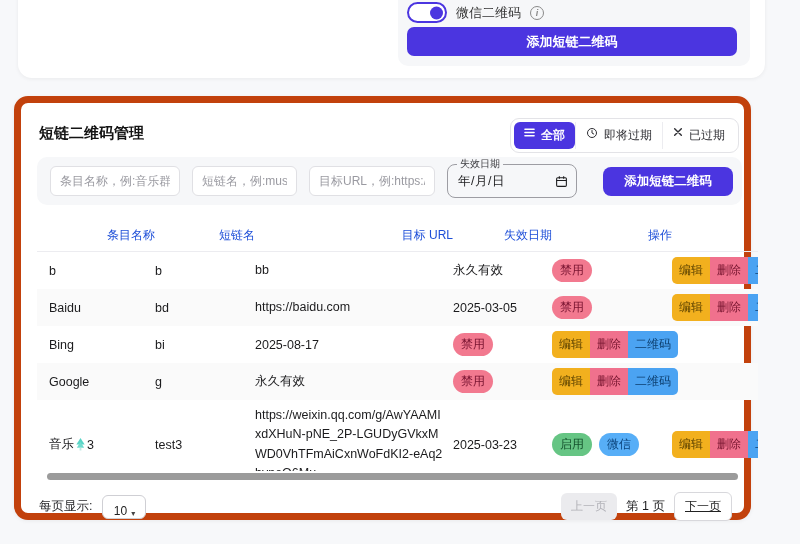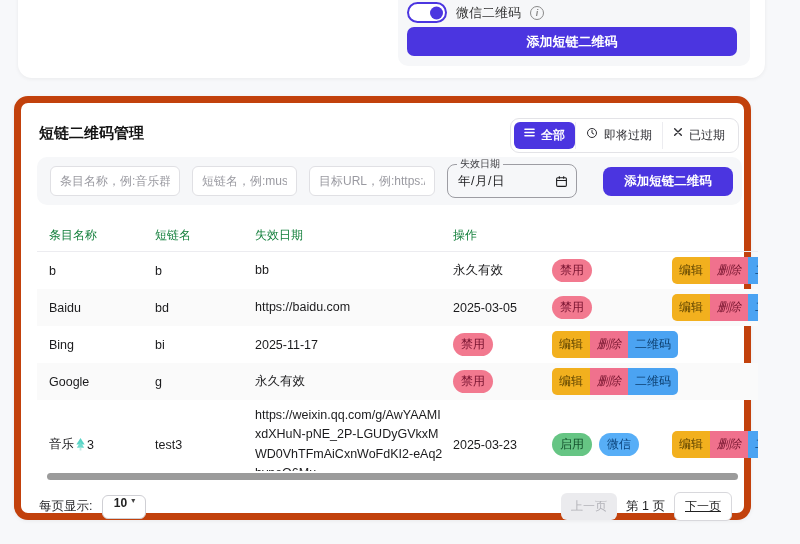--- a/index.html
+++ b/index.html
@@ -39,42 +39,42 @@
   .f-name{width:130px;} .f-slug{width:105px;} .f-url{width:126px;}
   .datefield{width:130px;height:34px;border:1px solid #9d9da3;border-radius:8px;position:relative;display:flex;align-items:center;justify-content:space-between;padding:0 8px 0 10px;background:transparent;}
   .datefield legend{position:absolute;top:-8px;left:9px;font-size:10px;color:#3c3c40;background:var(--panel);padding:0 3px;}
   .dateval{font-size:12.5px;color:#1d1d1f;letter-spacing:.5px;}
   .btn-filter{margin-left:auto;width:130px;height:29px;font-size:12.5px;border-radius:8px;}
   
   .table-wrap{position:absolute;top:116px;left:16px;width:721px;height:252px;overflow:hidden;}
   .tbl{width:815px;}
   .trow{display:grid;grid-template-columns:106px 100px 198px 99px 120px 192px;align-items:center;padding-left:12px;}
   .thead .trow{height:33px;border-bottom:1px solid #ececf0;}
-  .th{font-size:12px;color:#15803d;}
+  .th{font-size:12px;color:#1d4ed8;text-align:right;}
   .td{font-size:12.5px;color:#1b1b1d;padding-right:10px;}
   .tbody .trow{min-height:37px;}
   .tbody .trow:nth-child(even){background:#fafafa;}
   .tbody .trow.tall{min-height:70px;}
   .url-cell{word-break:break-all;line-height:1.55;padding:6px 10px 6px 0;}
   .name-cell{display:flex;align-items:center;gap:1px;}
   .badge{display:inline-block;font-size:12px;padding:3px 8px;border-radius:999px;font-weight:400;cursor:pointer;border:none;}
   .badge.disabled{background:var(--dis-bg);color:var(--dis-tx);}
   .badge.enabled{background:var(--en-bg);color:var(--en-tx);}
   .badge.tag{background:var(--wx-bg);color:var(--wx-tx);cursor:default;}
   .status-cell{display:flex;align-items:flex-start;gap:7px;}
   .actions{display:inline-flex;}
   .act{font-size:12px;padding:5px 7px;border:none;cursor:pointer;font-weight:400;white-space:nowrap;}
   .act.edit{background:var(--ed-bg);color:var(--ed-tx);border-radius:5px 0 0 5px;}
-  .act.del{background:var(--de-bg);color:var(--de-tx);font-style:italic;}
+  .act.del{background:var(--de-bg);color:var(--de-tx);}
   .act.qr{background:var(--qr-bg);color:var(--qr-tx);border-radius:0 5px 5px 0;}
   .hscrollbar{position:absolute;top:370px;left:26px;width:691px;height:7px;background:#9b9b9b;border-radius:4px;cursor:pointer;}
   
   .footer{position:absolute;top:389px;left:18px;right:12px;display:flex;justify-content:space-between;align-items:center;}
   .perpage{display:flex;align-items:center;gap:10px;font-size:12.5px;color:#2b2b2e;}
-  .select{width:44px;height:24px;border:1px solid #cfcfd4;border-radius:6px;background:#fff;display:inline-flex;align-items:flex-start;justify-content:center;gap:4px;font-size:12px;color:#222;cursor:pointer;font-weight:bold;}
+  .select{width:44px;height:24px;border:1px solid #cfcfd4;border-radius:6px;background:#fff;display:inline-flex;align-items:flex-end;justify-content:center;gap:4px;font-size:12px;color:#222;cursor:pointer;}
   .select .caret{font-size:8px;color:#444;}
   .pagination{display:flex;align-items:center;gap:9px;}
   .pg{font-size:12px;padding:5px 10px;border-radius:6px;cursor:pointer;border:none;}
   .pg.prev{background:#ebebee;color:#b2b2b8;cursor:default;}
   .pg.next{background:#fff;border:1px solid #d8d8dc;color:#222;text-decoration:underline;}
   .pg-ind{font-size:12.5px;color:#1d1d1f;}
   svg{display:block;}
 </style>
 </head>
 <body>
@@ -140,20 +140,21 @@
     </fieldset>
     <button class="btn-primary btn-filter">添加短链二维码</button>
   </div>
 
   <div class="table-wrap">
     <div class="tbl">
       <div class="thead" id="thead">
           <div class="trow">
             <div class="th">条目名称</div>
             <div class="th">短链名</div>
+            <div class="th">目标 URL</div>
             <div class="th">失效日期</div>
             <div class="th">操作</div>
             <div></div>
           </div>
         </div>
       <div class="tbody" id="tbody">
           <div class="trow">
             <div class="td name-cell">b</div>
             <div class="td ">b</div>
             <div class="td url-cell">bb</div>
@@ -177,21 +178,21 @@
             </div>
             <div class="td "><span class="actions">
                 <button class="act edit">编辑</button>
                 <button class="act del">删除</button>
                 <button class="act qr">二维码</button>
               </span></div>
           </div>
           <div class="trow">
             <div class="td name-cell">Bing</div>
             <div class="td ">bi</div>
-            <div class="td ">2025-11-17</div>
+            <div class="td ">2025-08-17</div>
             <div class="td status-cell">
               <button class="badge disabled">禁用</button>
             </div>
             <div class="td "><span class="actions">
                 <button class="act edit">编辑</button>
                 <button class="act del">删除</button>
                 <button class="act qr">二维码</button>
               </span></div>
           </div>
           <div class="trow">

